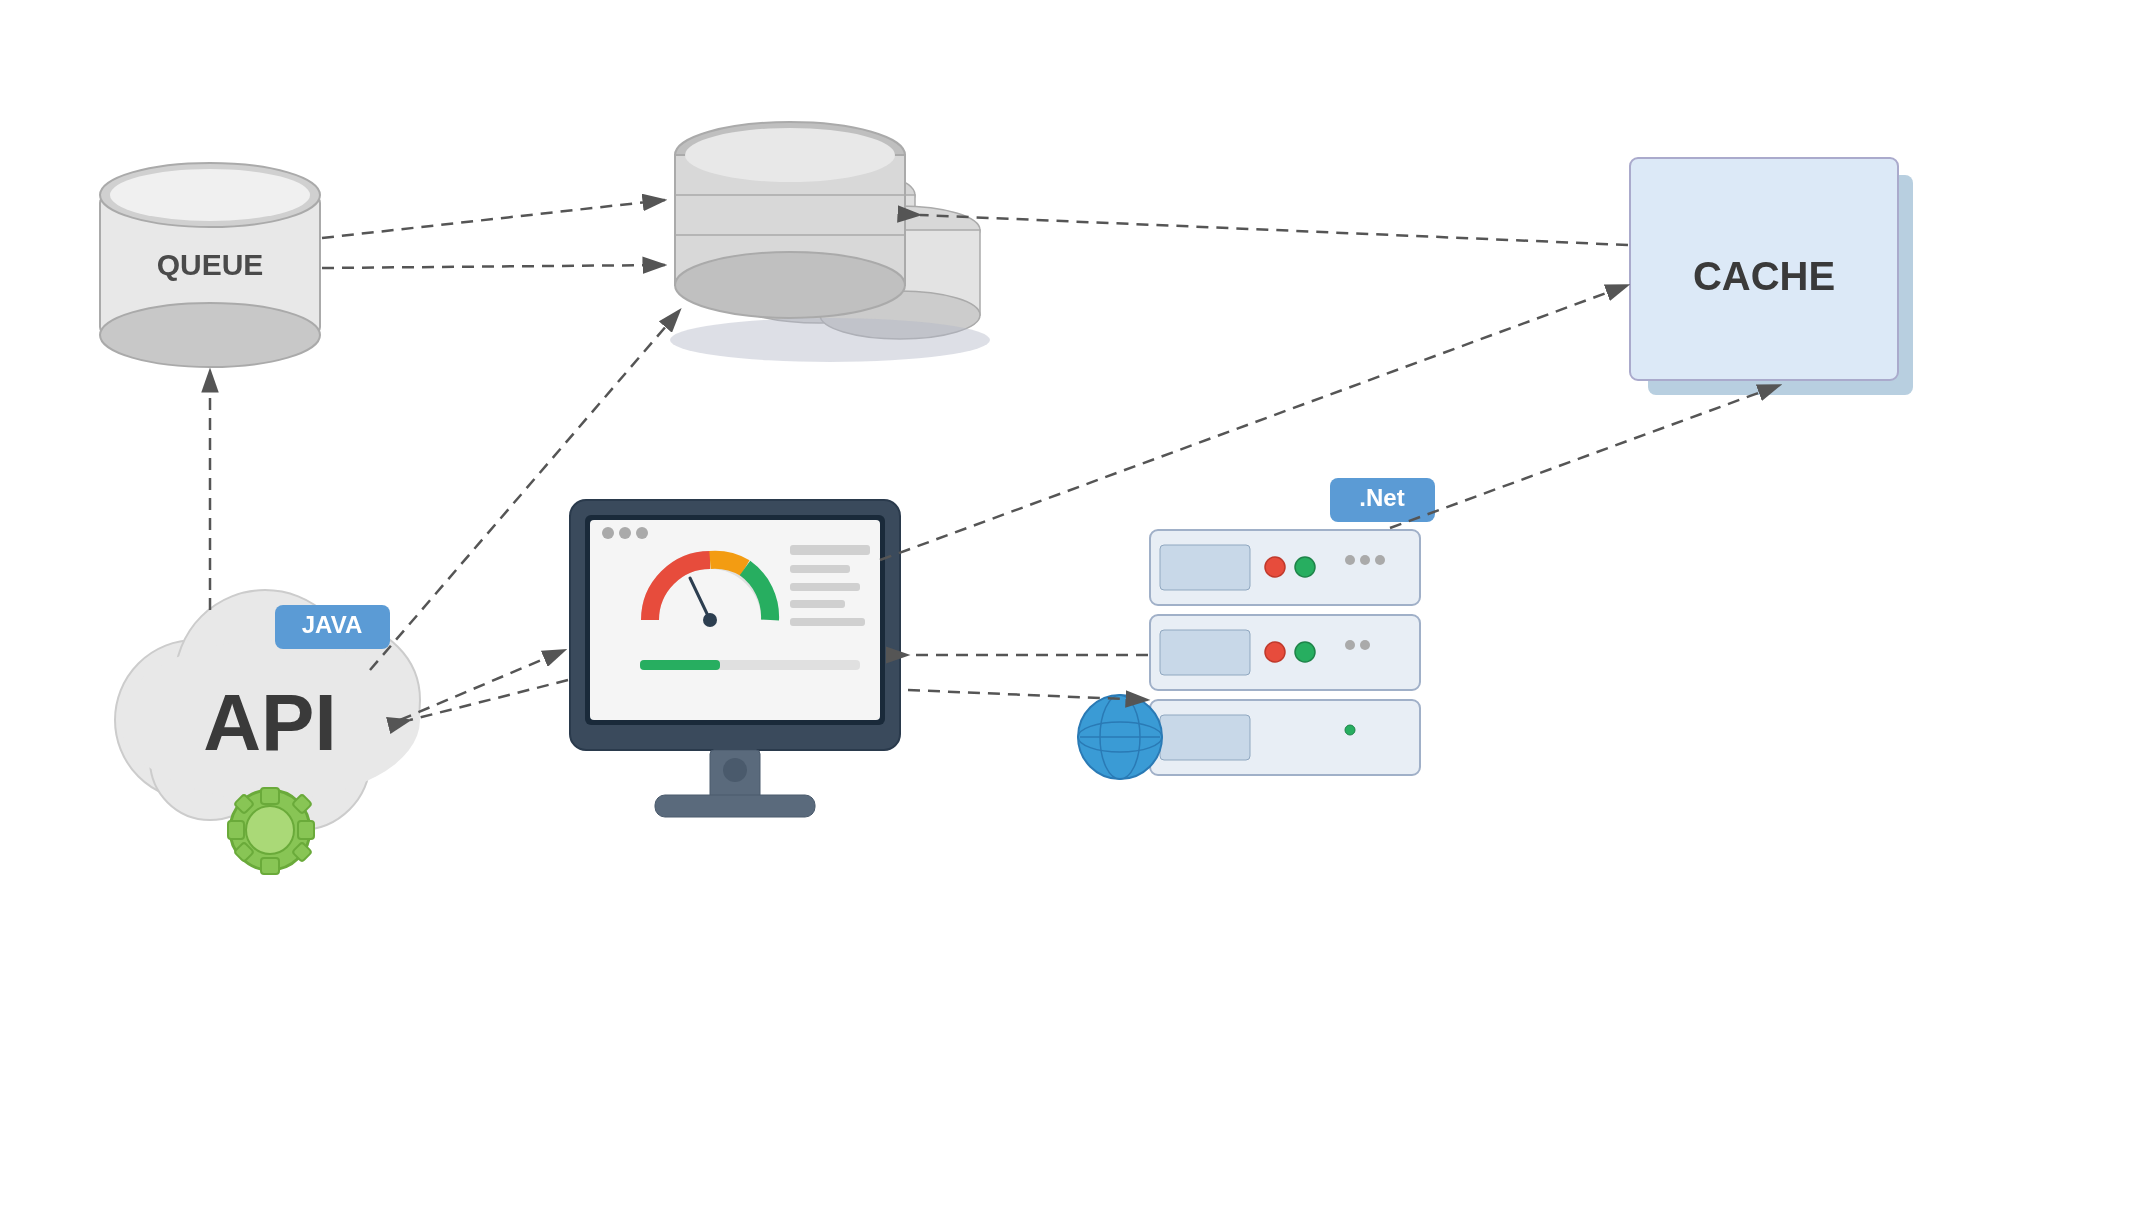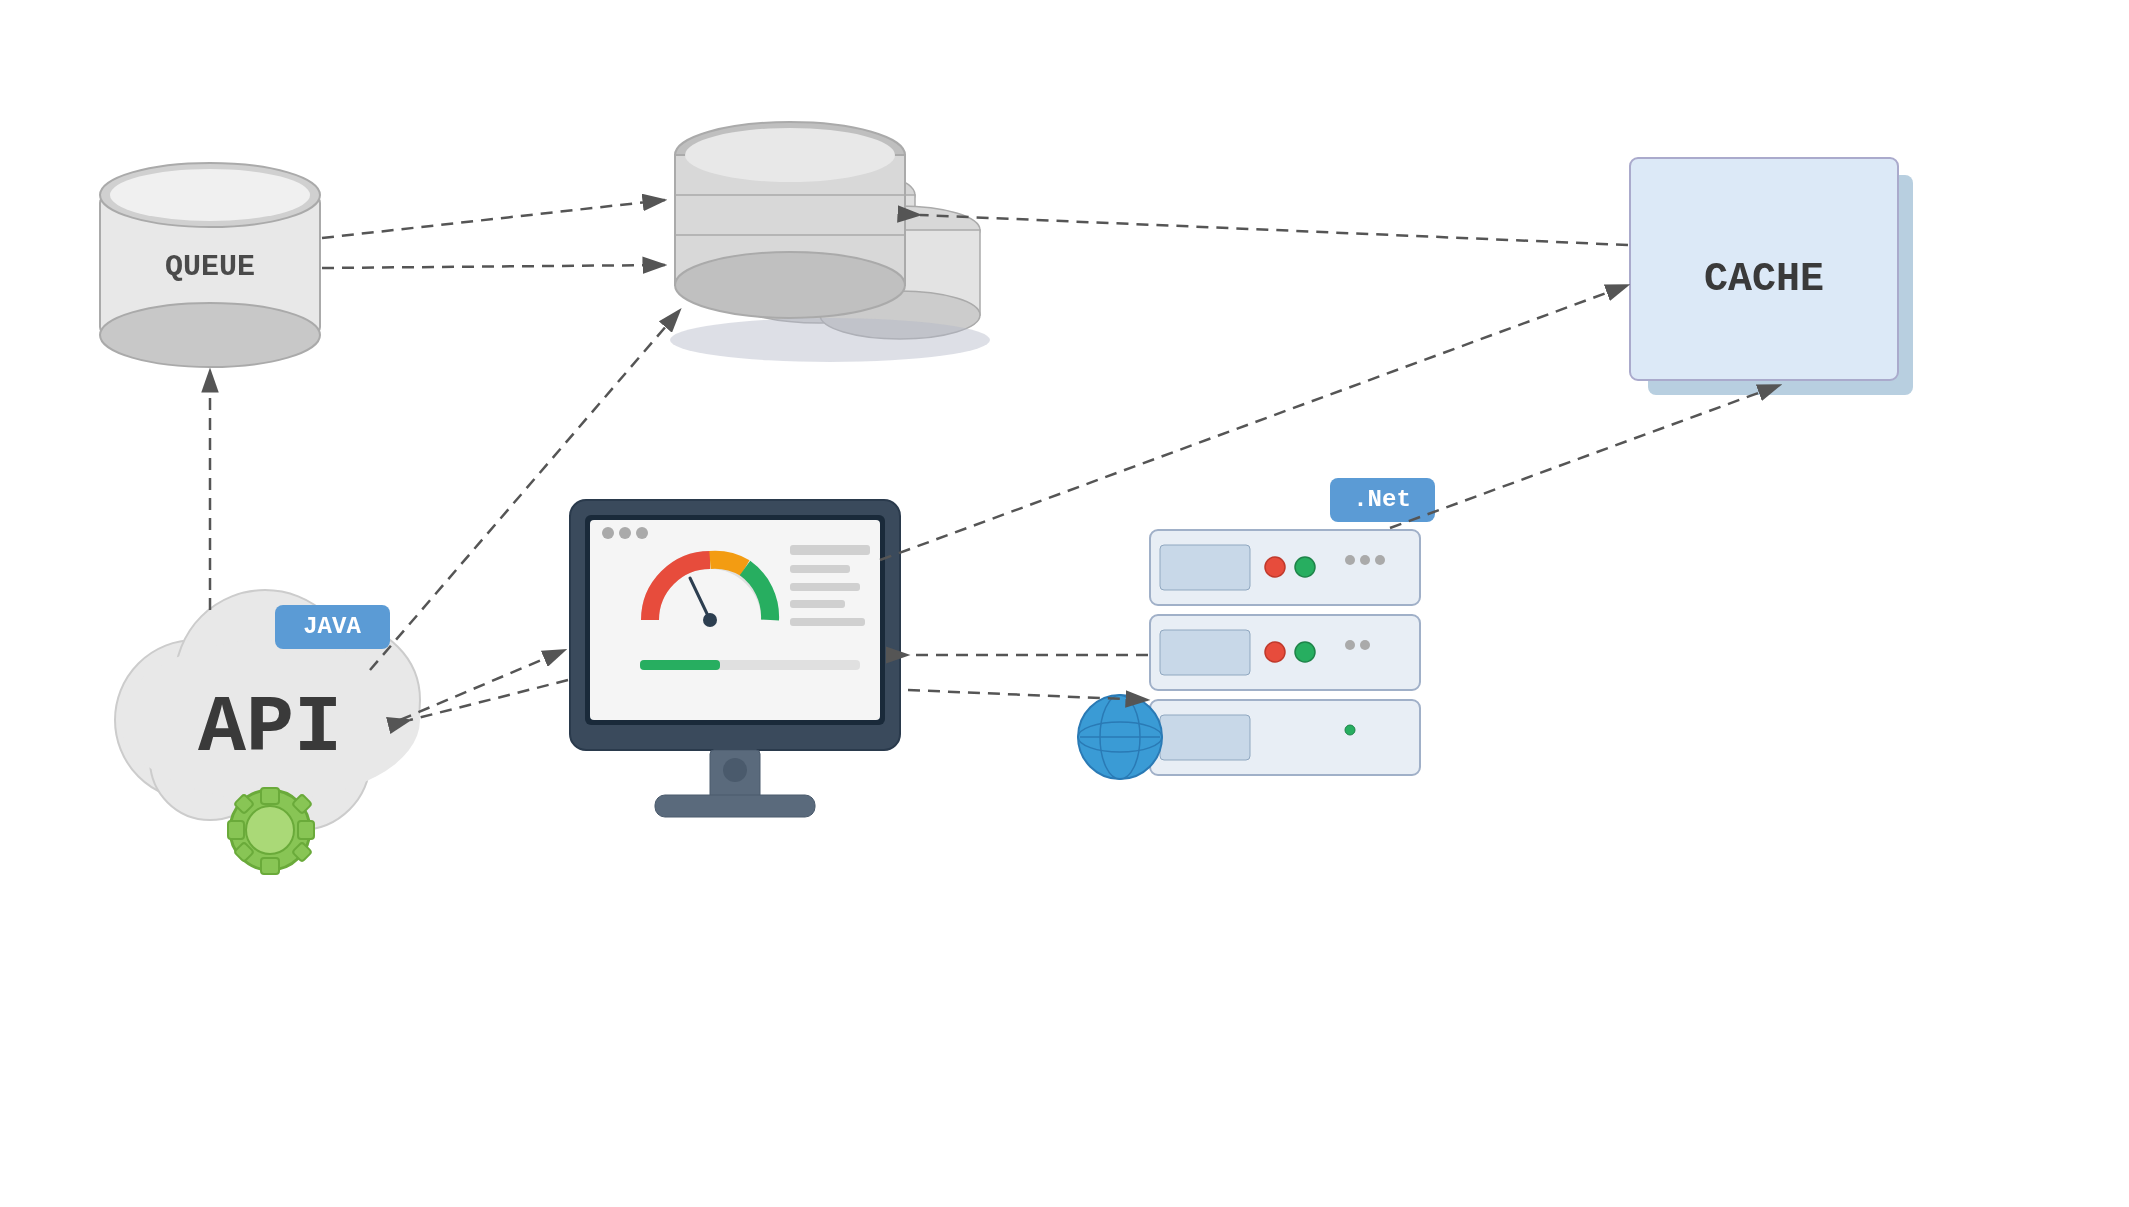--- a/index.html
+++ b/index.html
@@ -8,21 +8,20 @@
       height: 1207px;
       background: #ffffff;
       font-family: 'Arial', sans-serif;
       overflow: hidden;
       position: relative;
     }
     .diagram-container {
       width: 100%;
       height: 100%;
       position: relative;
-      font-family: Liberation Mono, monospace;
     }
     svg.main-svg {
       position: absolute;
       top: 0; left: 0;
       width: 100%; height: 100%;
     }
   </style>
 </head>
 <body>
 

